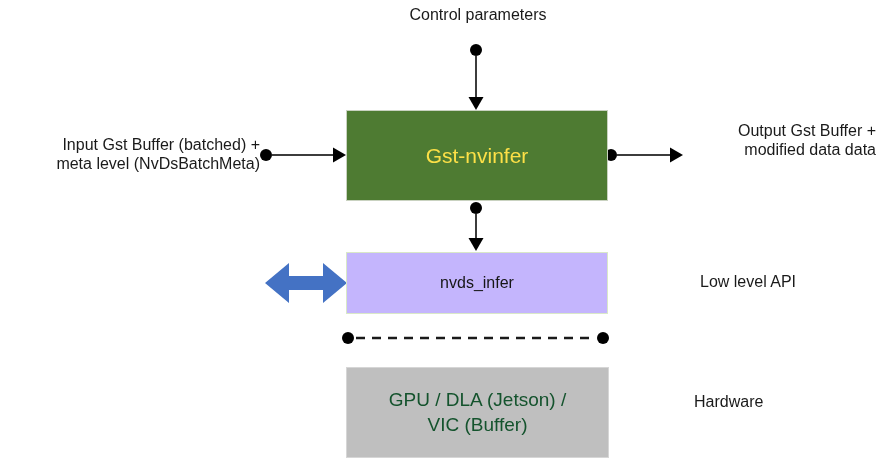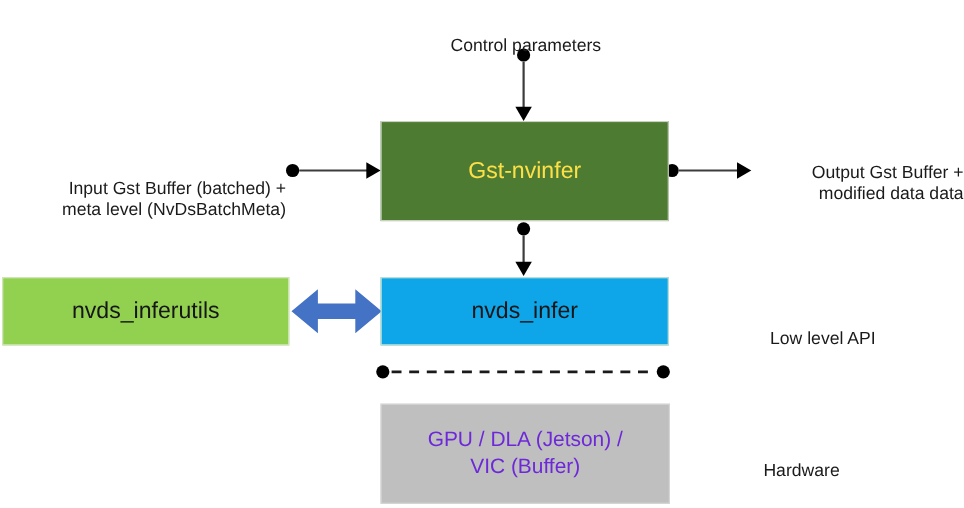--- a/index.html
+++ b/index.html
@@ -35,40 +35,39 @@
   }
   .box-utils {
     left: 2px; top: 252px; width: 261px; height: 62px;
     background: #92d050;
     border: 1px solid #d9e8c8;
     color: #161616;
     font-size: 21px;
   }
   .box-infer {
     left: 346px; top: 252px; width: 262px; height: 62px;
-    background: #0ea5e9;
+    background: #c4b5fd;
     border: 1px solid #d9e8c8;
     color: #161616;
-    font-size: 21px;
+    font-size: 16px;
   }
   .box-hw {
     left: 346px; top: 367px; width: 263px; height: 91px;
     background: #bfbfbf;
     border: 1px solid #d6d6d6;
-    color: #6d28d9;
+    color: #14532d;
     font-size: 19px;
     line-height: 1.3;
     flex-direction: column;
   }
   .lbl {
     position: absolute;
     font-size: 16px;
     line-height: 1.15;
     white-space: nowrap;
-    margin-top: 27px;
   }
   .lbl-control {
     left: 378px; top: 6px; width: 200px;
     text-align: center;
   }
   .lbl-input {
     left: 6px; top: 136px; width: 254px;
     text-align: right;
     line-height: 1.18;
   }
@@ -119,23 +118,20 @@
       <circle cx="348" cy="338" r="6" fill="#000000"></circle>
       <line x1="356" y1="338" x2="595" y2="338" stroke="#1a1a1a" stroke-width="2.5" stroke-dasharray="9 7"></line>
       <circle cx="603" cy="338" r="6" fill="#000000"></circle>
     </g>
   </svg>
 
   <div class="box box-gst">
     <span>Gst-nvinfer</span>
   </div>
 
-  <div class="box box-utils">
-    <span>nvds_inferutils</span>
-  </div>
 
   <div class="box box-infer">
     <span>nvds_infer</span>
   </div>
 
   <div class="box box-hw">
     <span>GPU / DLA (Jetson) /</span>
     <span>VIC (Buffer)</span>
   </div>
 

